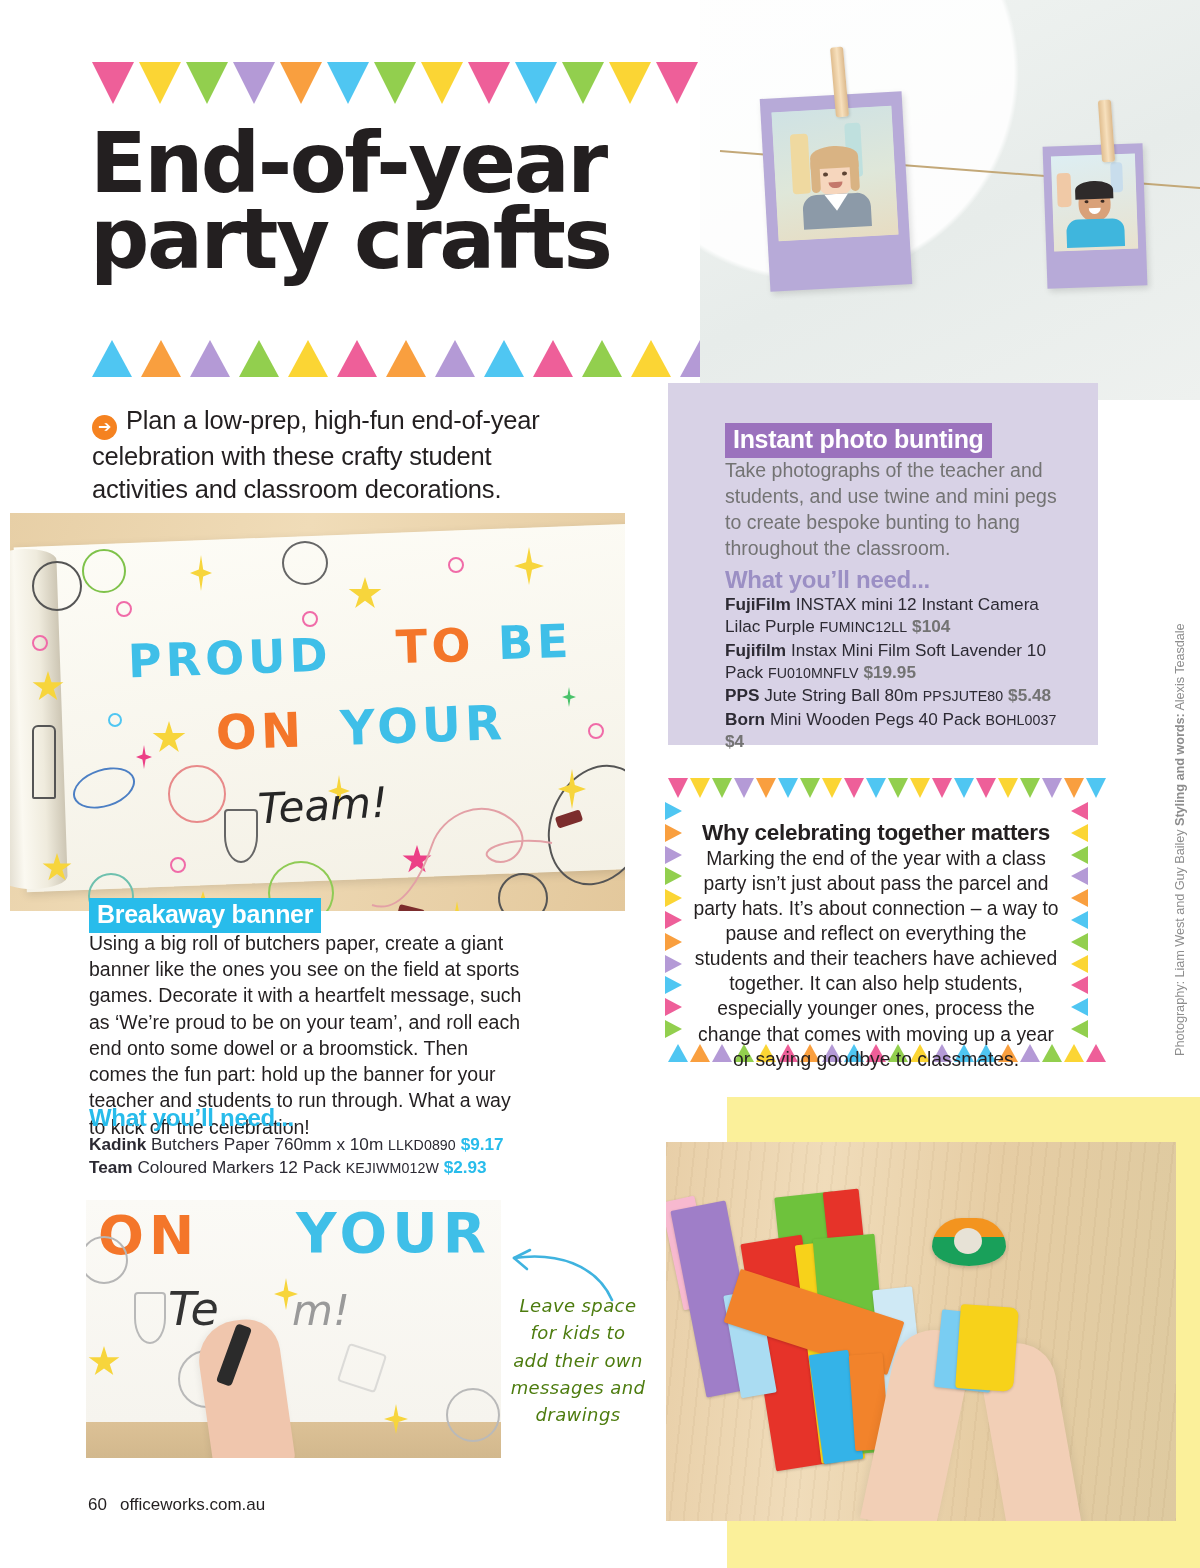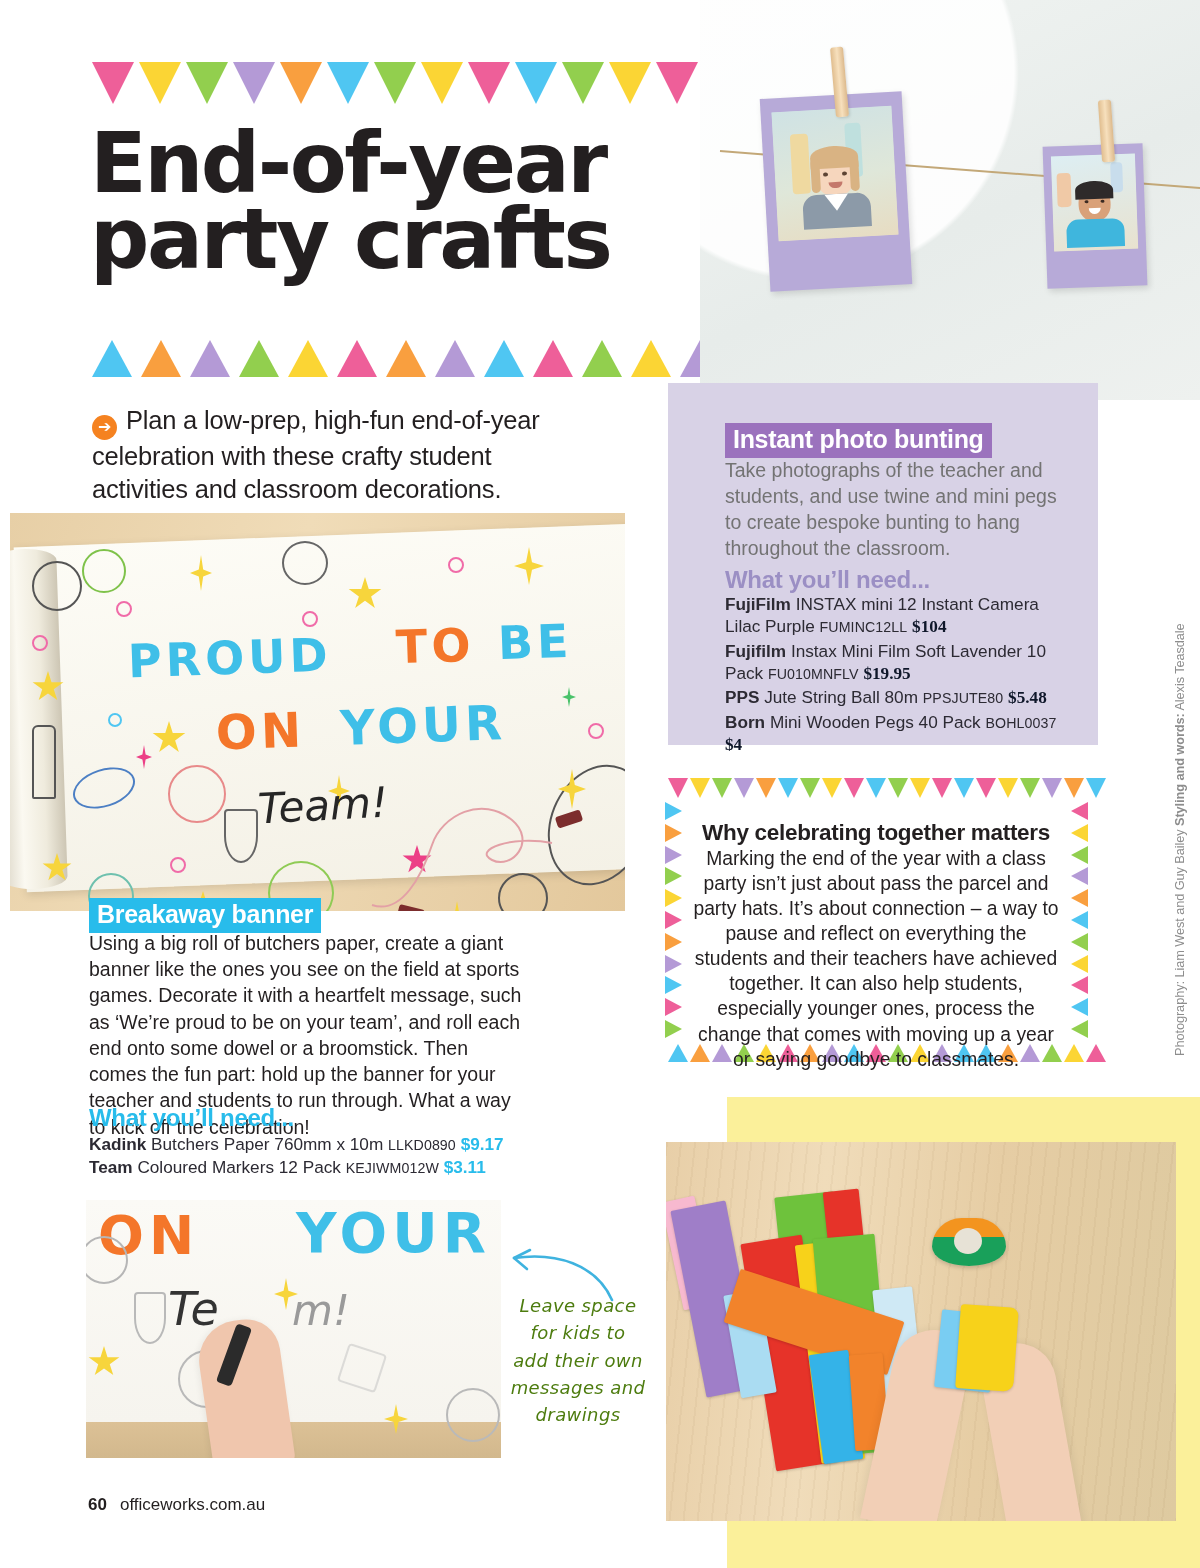--- a/index.html
+++ b/index.html
@@ -40,21 +40,21 @@
 
   
   .panel-lav{background:#d8d2e6;}
   .hl-purple{display:inline-block;background:#9b72bd;color:#fff;font-weight:bold;
     font-size:25px;padding:2px 8px 4px 8px;letter-spacing:-0.3px;}
   .panel-body{font-size:19.5px;line-height:1.33;color:#737373;}
   .wyn-purple{color:#9b8fc4;font-weight:bold;font-size:24px;letter-spacing:-0.3px;}
   .prod{font-size:17.2px;line-height:1.30;color:#2c2a33;}
   .prod b{font-weight:bold;}
   .sku{font-size:14.2px;letter-spacing:0.1px;}
-  .price-purple{color:#0f172a;font-weight:bold;font-family:Liberation Serif, serif;}
+  .price-purple{color:#737373;font-weight:bold;}
 
   
   .photo-banner{overflow:hidden;background:#e6cfa8;}
   .bn-desk{position:absolute;inset:0;background:linear-gradient(110deg,#e7cfa6,#f0dcb8 40%,#e3c89c);}
   .bn-paper{position:absolute;background:linear-gradient(175deg,#fdfcf6,#f4f1e6);
     box-shadow:0 3px 10px rgba(0,0,0,.12);}
   .bn-roll{position:absolute;border-radius:50%/12px;
     background:linear-gradient(90deg,#d8d2c2,#fbf9f1 35%,#efebdd 70%,#cdc6b4);}
   .bn-word{position:absolute;font-family:"DejaVu Sans", sans-serif;font-weight:bold;
     letter-spacing:4px;}
@@ -80,21 +80,21 @@
   
   .handwrite{font-family:"DejaVu Sans", sans-serif;font-style:italic;
     color:#4d7c0f;font-size:18px;line-height:1.52;text-align:center;letter-spacing:0.4px;}
 
   
   .photo-draw{overflow:hidden;background:#fafaf6;}
   .photo-paper{overflow:hidden;background:#e0c79f;}
   .strip{position:absolute;border-radius:2px;box-shadow:0 1px 3px rgba(0,0,0,.18);}
 
   
-  .pg-num{font-weight:bold;font-size:17px;color:#231f20;}
+  .pg-num{font-weight:normal;font-size:17px;color:#231f20;}
   .pg-url{font-size:17px;color:#231f20;}
 
   
   .credit{font-size:12.8px;color:#8d8d8d;white-space:nowrap;
     transform:rotate(-90deg);transform-origin:left top;letter-spacing:-0.1px;}
   .credit b{font-weight:bold;}
 </style>
 </head>
 <body>
 
@@ -277,21 +277,21 @@
 
 <div class="abs wyn-cyan" style="left:89px;top:1104px;">What you’ll need...</div>
 
 <div class="abs prod" style="left:89px;top:1133px;width:420px;">
   <div>
     <b>Kadink</b><span> Butchers Paper 760mm x 10m </span><span class="sku">LLKD0890</span>
     <span class="price-cyan">$9.17</span>
   </div>
   <div style="margin-top:1px;">
     <b>Team</b><span> Coloured Markers 12 Pack </span><span class="sku">KEJIWM012W</span>
-    <span class="price-cyan">$3.11</span>
+    <span class="price-cyan">$2.93</span>
   </div>
 </div>
 
 <div class="abs why-box" style="left:662px;top:778px;width:428px;height:284px;">
   <div class="bunting-row" style="position:absolute;left:6px;top:0px;gap:2px;">
       <div style="width: 0px; height: 0px; border-left: 10px solid transparent; border-right: 10px solid transparent; border-top: 20px solid rgb(238, 95, 153); flex: 0 0 auto;"></div>
       <div style="width: 0px; height: 0px; border-left: 10px solid transparent; border-right: 10px solid transparent; border-top: 20px solid rgb(251, 213, 52); flex: 0 0 auto;"></div>
       <div style="width: 0px; height: 0px; border-left: 10px solid transparent; border-right: 10px solid transparent; border-top: 20px solid rgb(146, 207, 78); flex: 0 0 auto;"></div>
       <div style="width: 0px; height: 0px; border-left: 10px solid transparent; border-right: 10px solid transparent; border-top: 20px solid rgb(180, 154, 214); flex: 0 0 auto;"></div>
       <div style="width: 0px; height: 0px; border-left: 10px solid transparent; border-right: 10px solid transparent; border-top: 20px solid rgb(249, 159, 63); flex: 0 0 auto;"></div>

